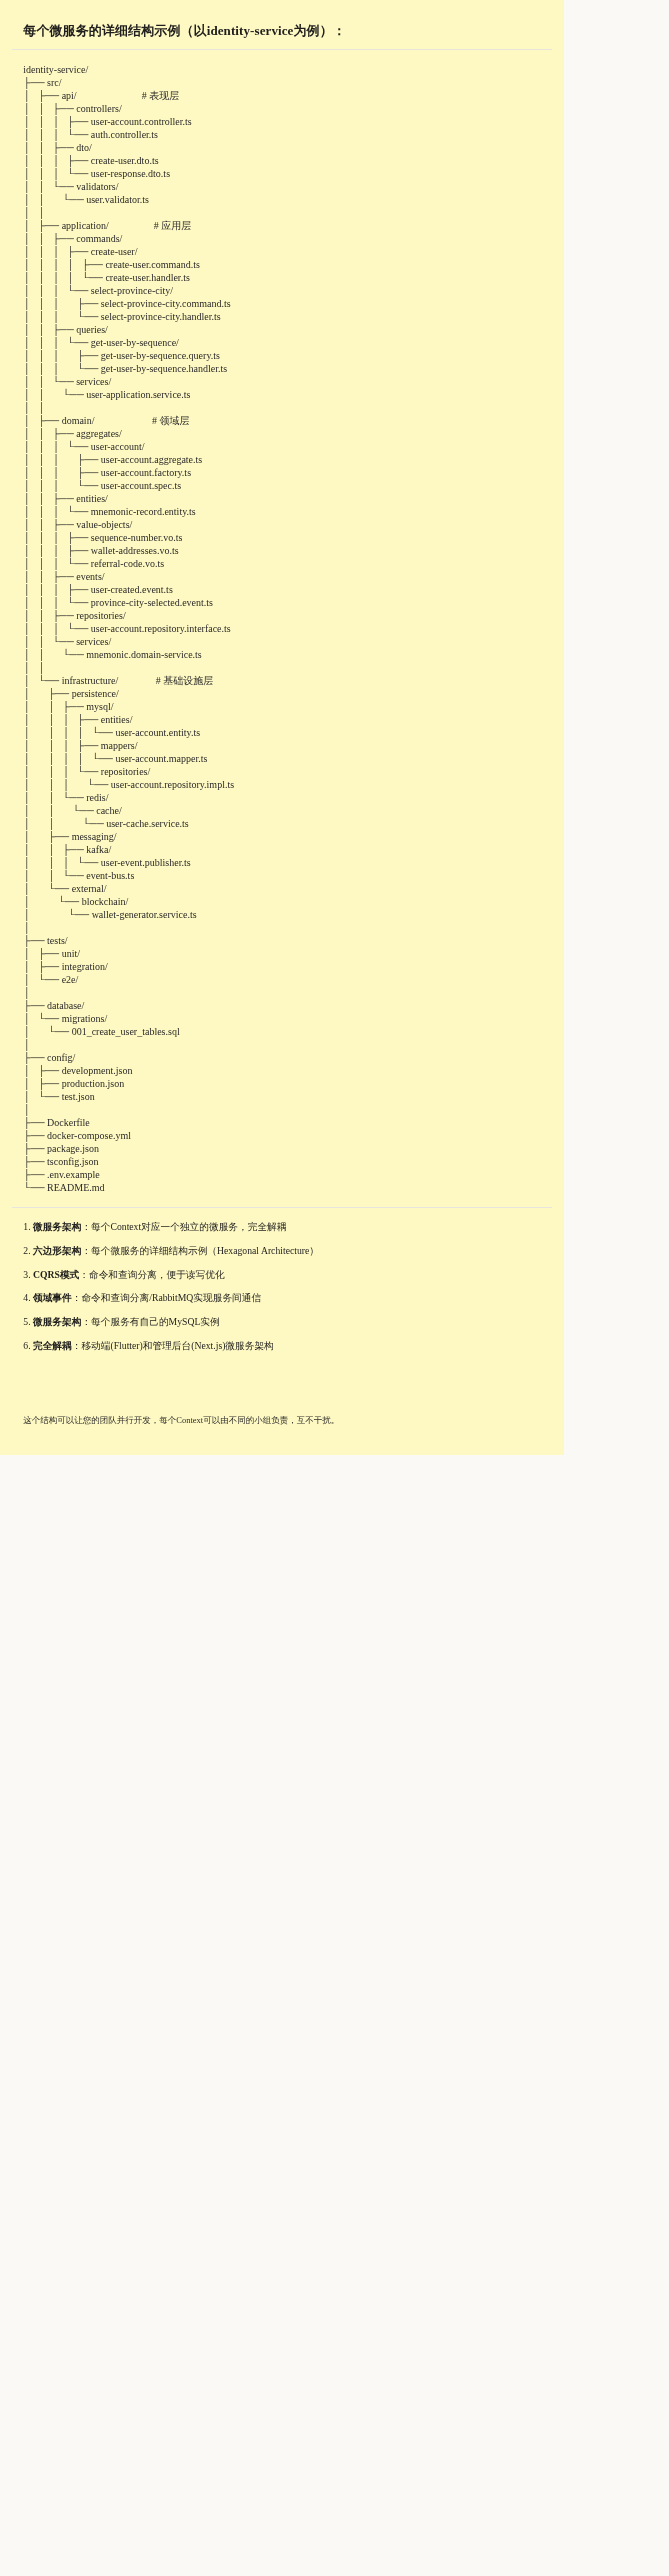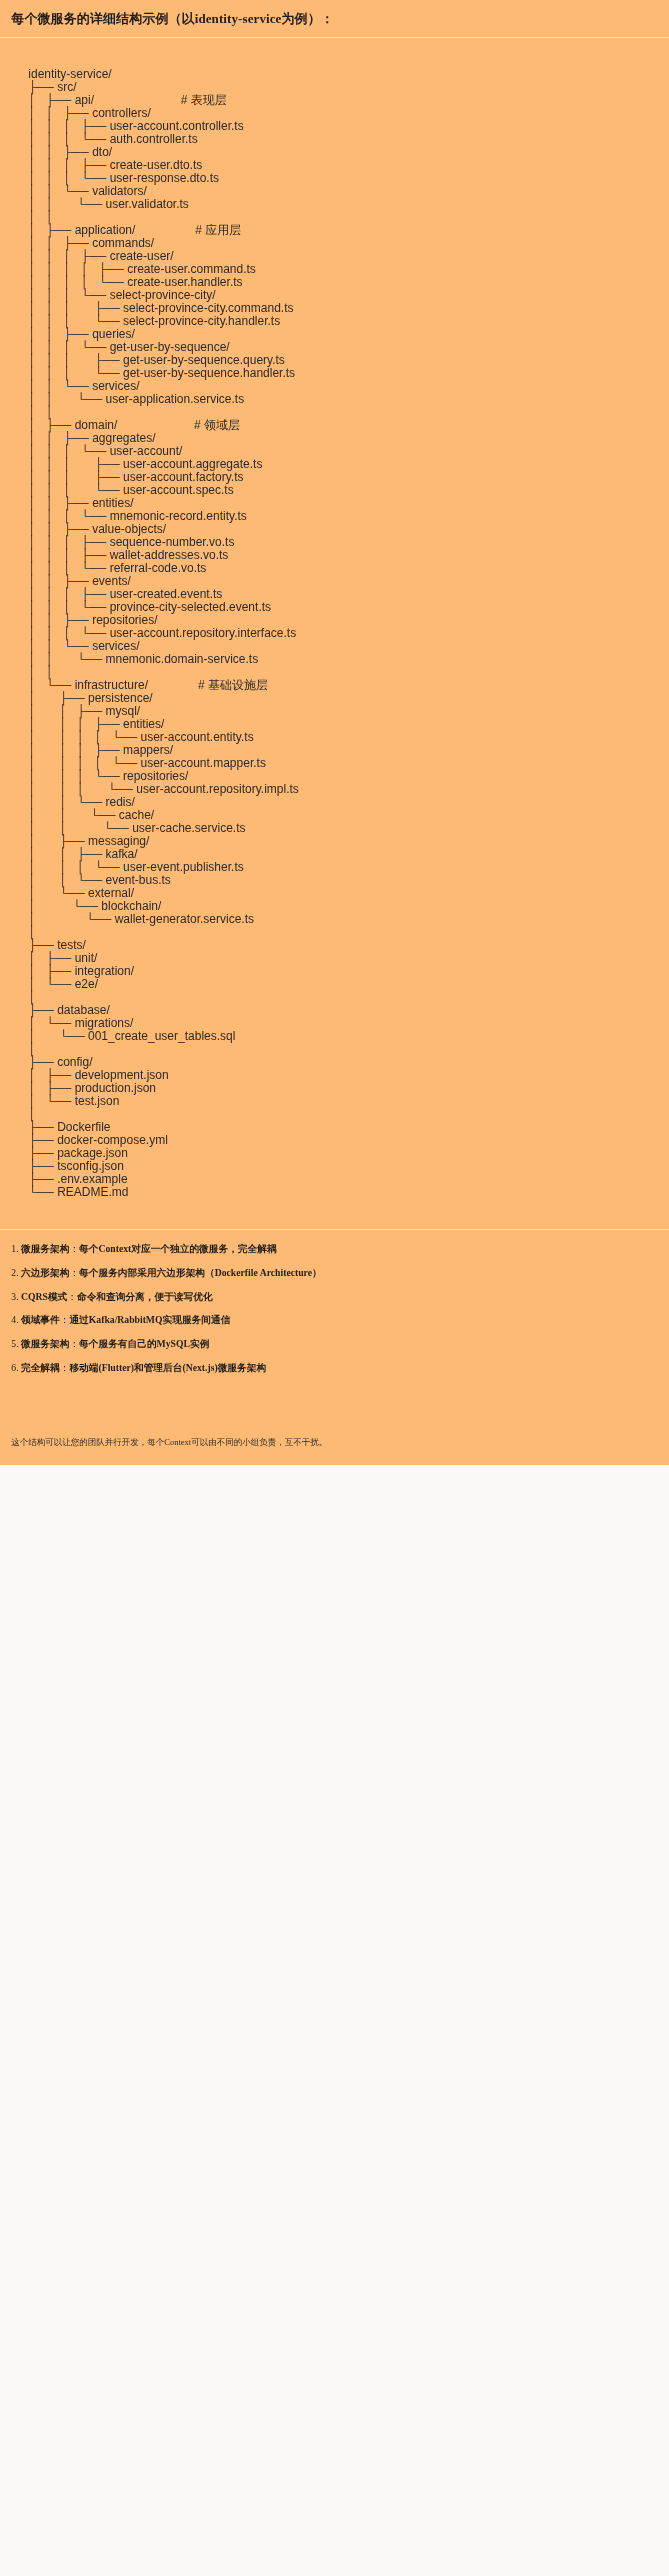--- a/index.html
+++ b/index.html
@@ -7,24 +7,24 @@
     padding: 0;
     background: #faf9f5;
   }
   body {
     width: 669px;
     font-family: "Liberation Serif", "DejaVu Serif", serif;
     color: #1f1e1c;
     -webkit-font-smoothing: antialiased;
   }
   .page {
-    width: 669px;
+    width: 564px;
     box-sizing: border-box;
-    background: #fdba74;
-    padding: 0;
+    background: #fef9c3;
+    padding: 12px;
   }
 
   
   .doc-heading {
     font-size: 13px;
     font-weight: bold;
     line-height: 1.5;
     padding: 8.8px 11.3px 8.8px 11.3px;
     margin: 0;
     letter-spacing: 0.1px;
@@ -34,23 +34,23 @@
     background: #e7e5dd;
     width: 100%;
     margin: 0;
   }
 
   
   .code-wrap {
     padding: 13.8px 11.3px 6.3px 11.3px;
   }
   pre.tree {
-    margin: 17px;
-    font-family: Liberation Sans, sans-serif;
-    font-size: 12px;
+    margin: 0;
+    font-family: Liberation Serif, serif;
+    font-size: 10px;
     line-height: 13px;
     color: #2b2a28;
     white-space: pre;
     background: transparent;
     letter-spacing: 0px;
     tab-size: 4;
   }
 
   
   .notes-divider {
@@ -86,21 +86,21 @@
     font-size: 9.7px;
   }
   ol.notes-list > li .nt-label {
     font-weight: bold;
     text-align: center;
   }
   ol.notes-list > li .nt-sep {
     font-weight: normal;
   }
   ol.notes-list > li .nt-text {
-    font-weight: bold;
+    font-weight: normal;
   }
   .closing {
     padding: 3.8px 11.3px 15px 11.3px;
     font-size: 8.5px;
     line-height: 1.7;
     color: #2d2c29;
     margin-top: 44px;
   }
 </style>
 </head>
@@ -204,27 +204,27 @@
 
   <div class="notes-divider"></div>
 
   <div class="notes">
 
     <ol class="notes-list">
       <li>
         <span class="nt-label">微服务架构</span><span class="nt-sep">：</span><span class="nt-text">每个Context对应一个独立的微服务，完全解耦</span>
       </li>
       <li>
-        <span class="nt-label">六边形架构</span><span class="nt-sep">：</span><span class="nt-text">每个服务内部采用六边形架构（Dockerfile Architecture）</span>
+        <span class="nt-label">六边形架构</span><span class="nt-sep">：</span><span class="nt-text">每个微服务的详细结构示例（Hexagonal Architecture）</span>
       </li>
       <li>
         <span class="nt-label">CQRS模式</span><span class="nt-sep">：</span><span class="nt-text">命令和查询分离，便于读写优化</span>
       </li>
       <li>
-        <span class="nt-label">领域事件</span><span class="nt-sep">：</span><span class="nt-text">通过Kafka/RabbitMQ实现服务间通信</span>
+        <span class="nt-label">领域事件</span><span class="nt-sep">：</span><span class="nt-text">命令和查询分离/RabbitMQ实现服务间通信</span>
       </li>
       <li>
         <span class="nt-label">微服务架构</span><span class="nt-sep">：</span><span class="nt-text">每个服务有自己的MySQL实例</span>
       </li>
       <li>
         <span class="nt-label">完全解耦</span><span class="nt-sep">：</span><span class="nt-text">移动端(Flutter)和管理后台(Next.js)微服务架构</span>
       </li>
     </ol>
   </div>
 

